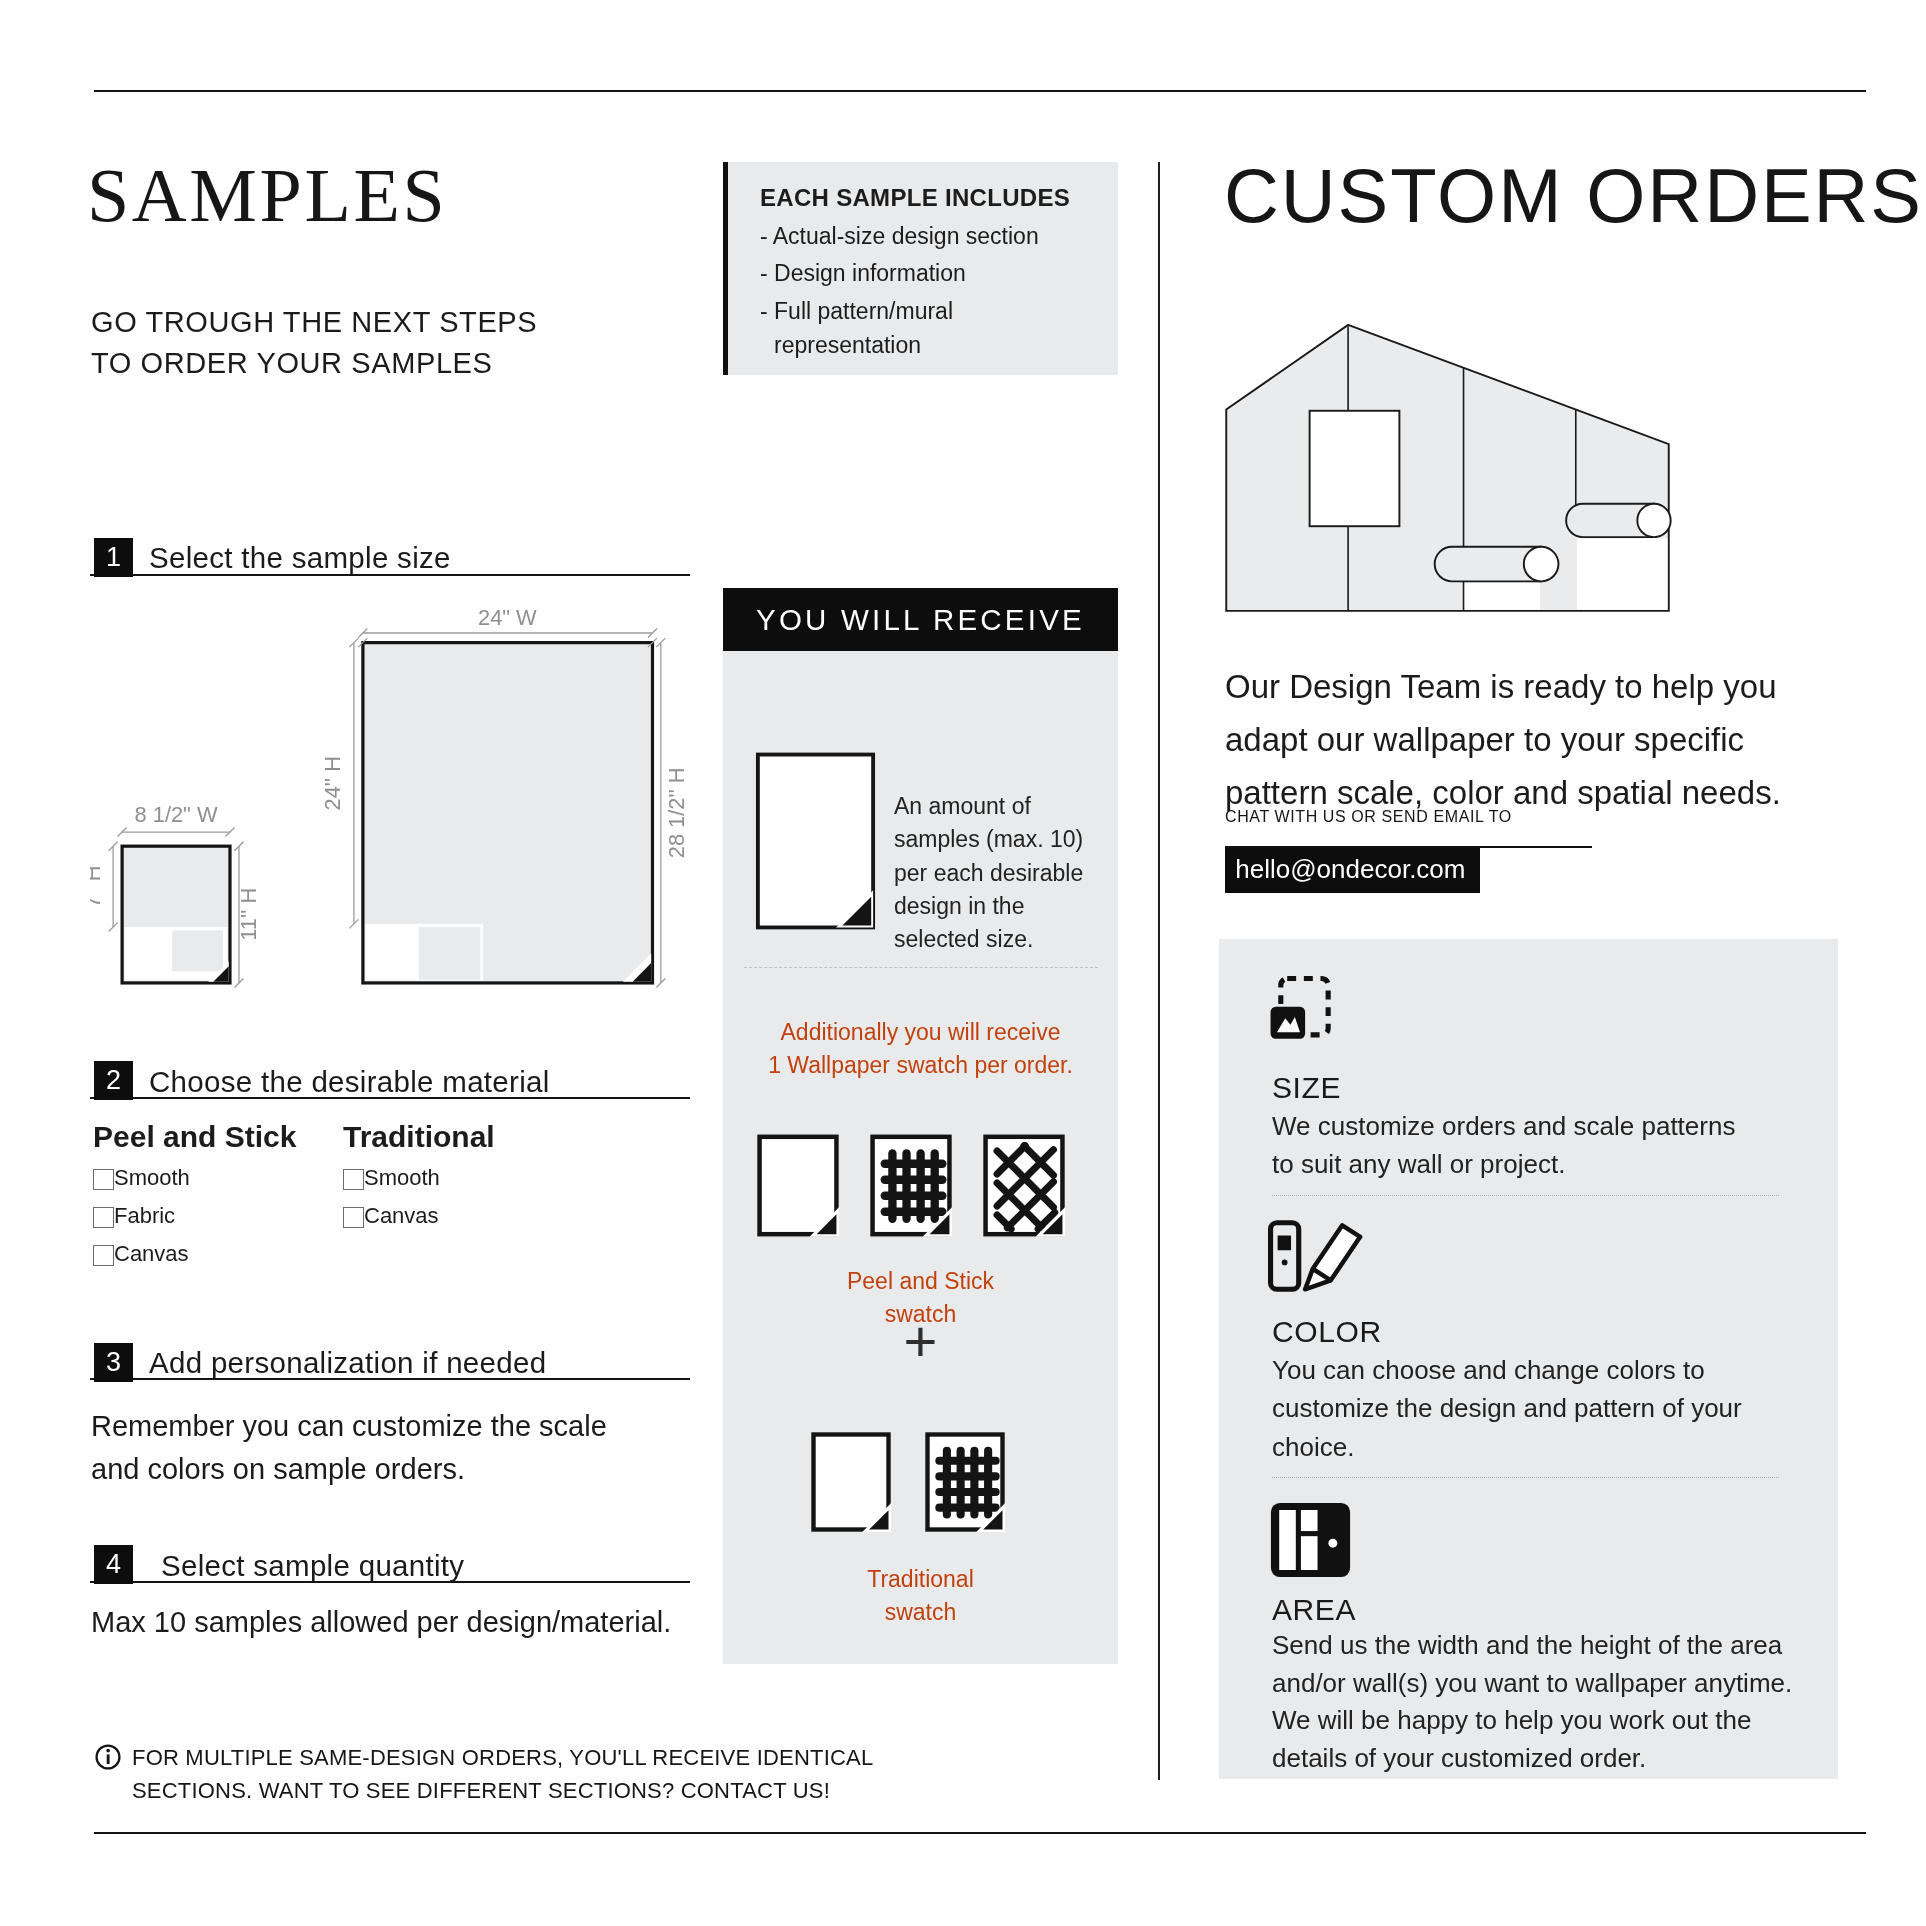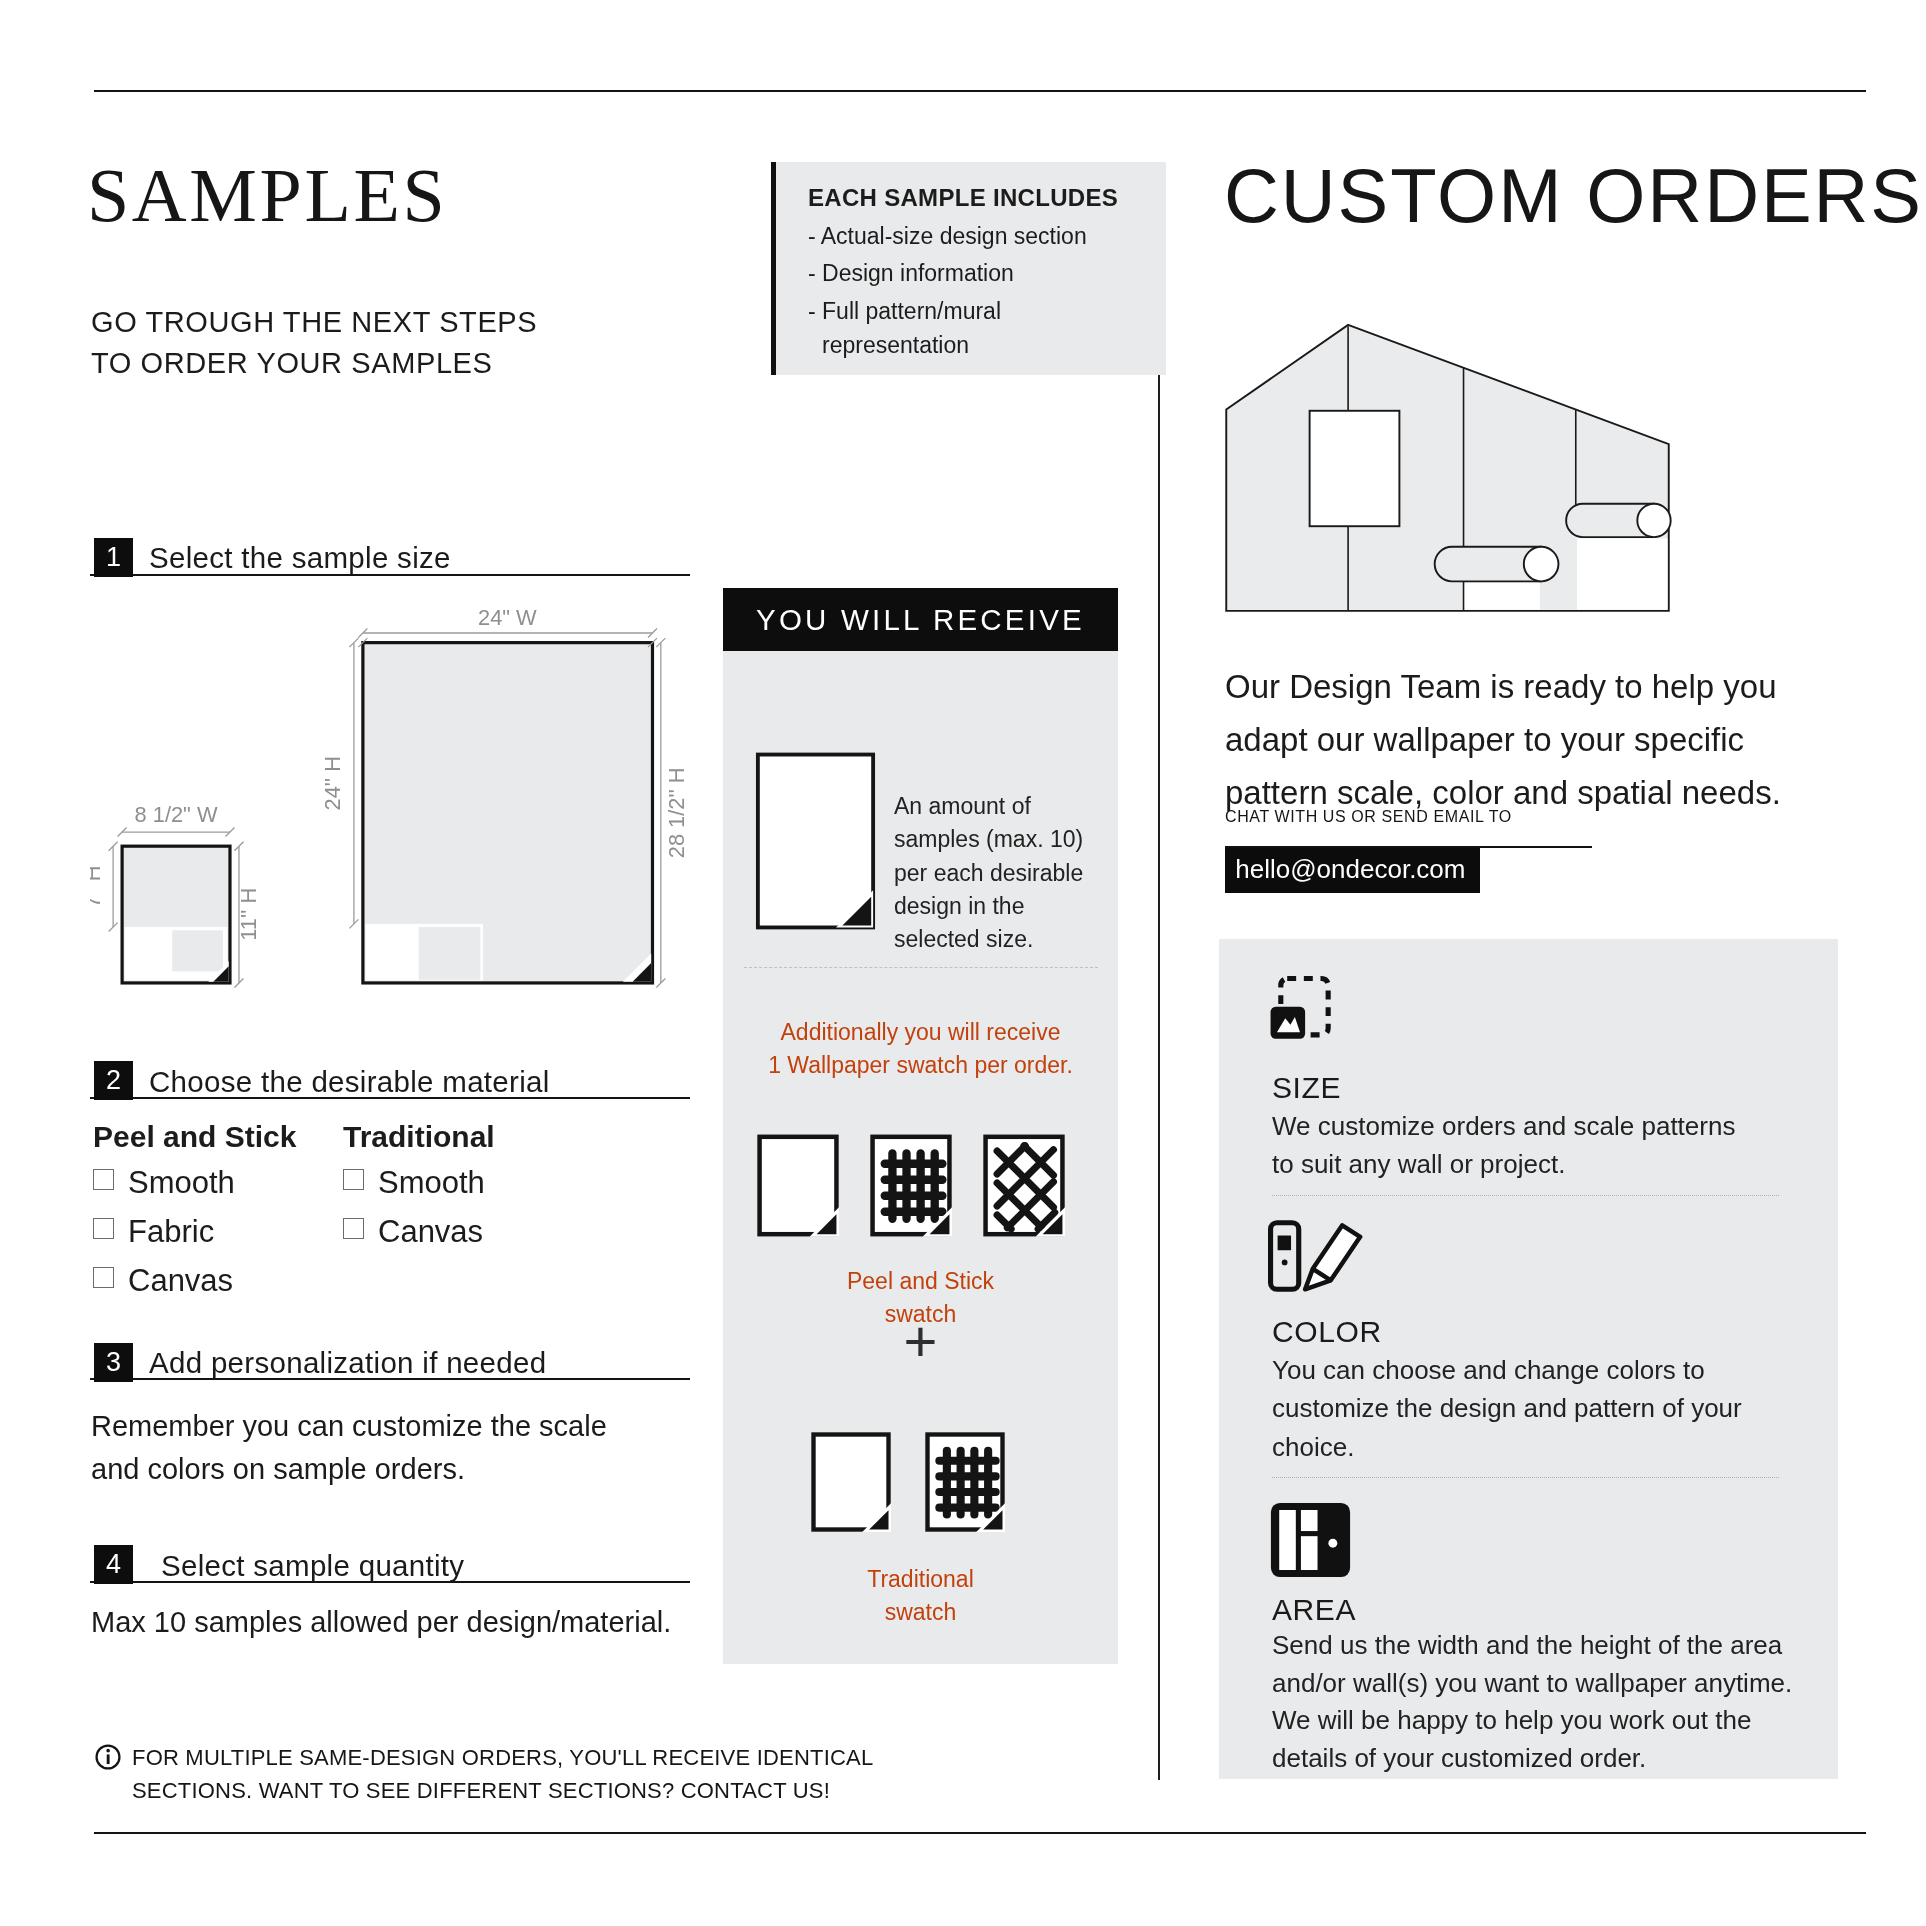--- a/index.html
+++ b/index.html
@@ -4,31 +4,31 @@
 <style>
   html,body{margin:0;padding:0;}
   body{width:1926px;height:1926px;background:#ffffff;font-family:"Liberation Sans", sans-serif;color:#1c1c1c;}
   .canvas{position:relative;width:1926px;height:1926px;overflow:hidden;background:#fff;}
   .abs{position:absolute;}
   .pre{white-space:pre-line;}
   .rule{border-top:2.6px solid #141414;height:0;}
   .vdivider{width:1.9px;background:#1e1e1e;}
   .h1{font-size:76px;letter-spacing:2.6px;font-weight:400;color:#161616;line-height:1.05;}
   .subtitle{font-size:29px;line-height:1.42;letter-spacing:0.6px;color:#1b1b1b;}
-  .inc-box{background:#e9eaeb;border-left:5.8px solid #111;box-sizing:border-box;padding:22px 18px 0 32px;margin-left:48px;}
+  .inc-box{background:#e9eaeb;border-left:5.8px solid #111;box-sizing:border-box;padding:22px 18px 0 32px;}
   .inc-title{font-size:24px;font-weight:700;letter-spacing:0.3px;}
   .inc-item{font-size:23px;line-height:1.47;margin-top:7.7px;padding-left:14px;text-indent:-14px;}
   .step-line{border-top:2.6px solid #141414;height:0;}
   .step-num{width:39px;height:39px;background:#0d0d0d;color:#fff;font-size:27px;display:flex;align-items:center;justify-content:center;}
   .step-label{font-size:29.5px;letter-spacing:0.3px;color:#1b1b1b;}
   .step-body{font-size:29px;line-height:1.48;color:#1b1b1b;}
   .mat-header{font-size:30px;font-weight:700;}
   .opt{display:flex;align-items:flex-start;margin-top:10.3px;}
   .cb{width:19px;height:19px;border:1.9px solid #6b6b6b;margin-top:5.1px;background:#fff;flex:none;}
-  .opt-label{font-size:31px;margin-left:14px;line-height:1.25;}
+  .opt-label{font-size:22px;line-height:1.25;}
   .banner{background:#0d0d0d;color:#ffffff;font-size:29.5px;letter-spacing:3.2px;display:flex;align-items:center;justify-content:center;}
   .panel{background:#e9eaeb;}
   .mid-text{font-size:23px;line-height:1.45;color:#222;}
   .mid-center{text-align:center;font-size:23px;line-height:1.45;color:#c2410c;}
   .dashed{border-top:1.9px dashed #c0c0c0;height:0;}
   .dotted{border-top:1.9px dotted #b0b0b0;height:0;}
   .plus{font-size:58px;font-weight:300;color:#2e2e2e;line-height:1;}
   .intro{font-size:33px;line-height:1.6;color:#1b1b1b;}
   .chat{font-size:16px;letter-spacing:0.6px;color:#151515;}
   .badge{display:inline-block;background:#0c0c0c;color:#ffffff;font-size:26px;padding:5.8px 14px 8.3px 10.3px;}

